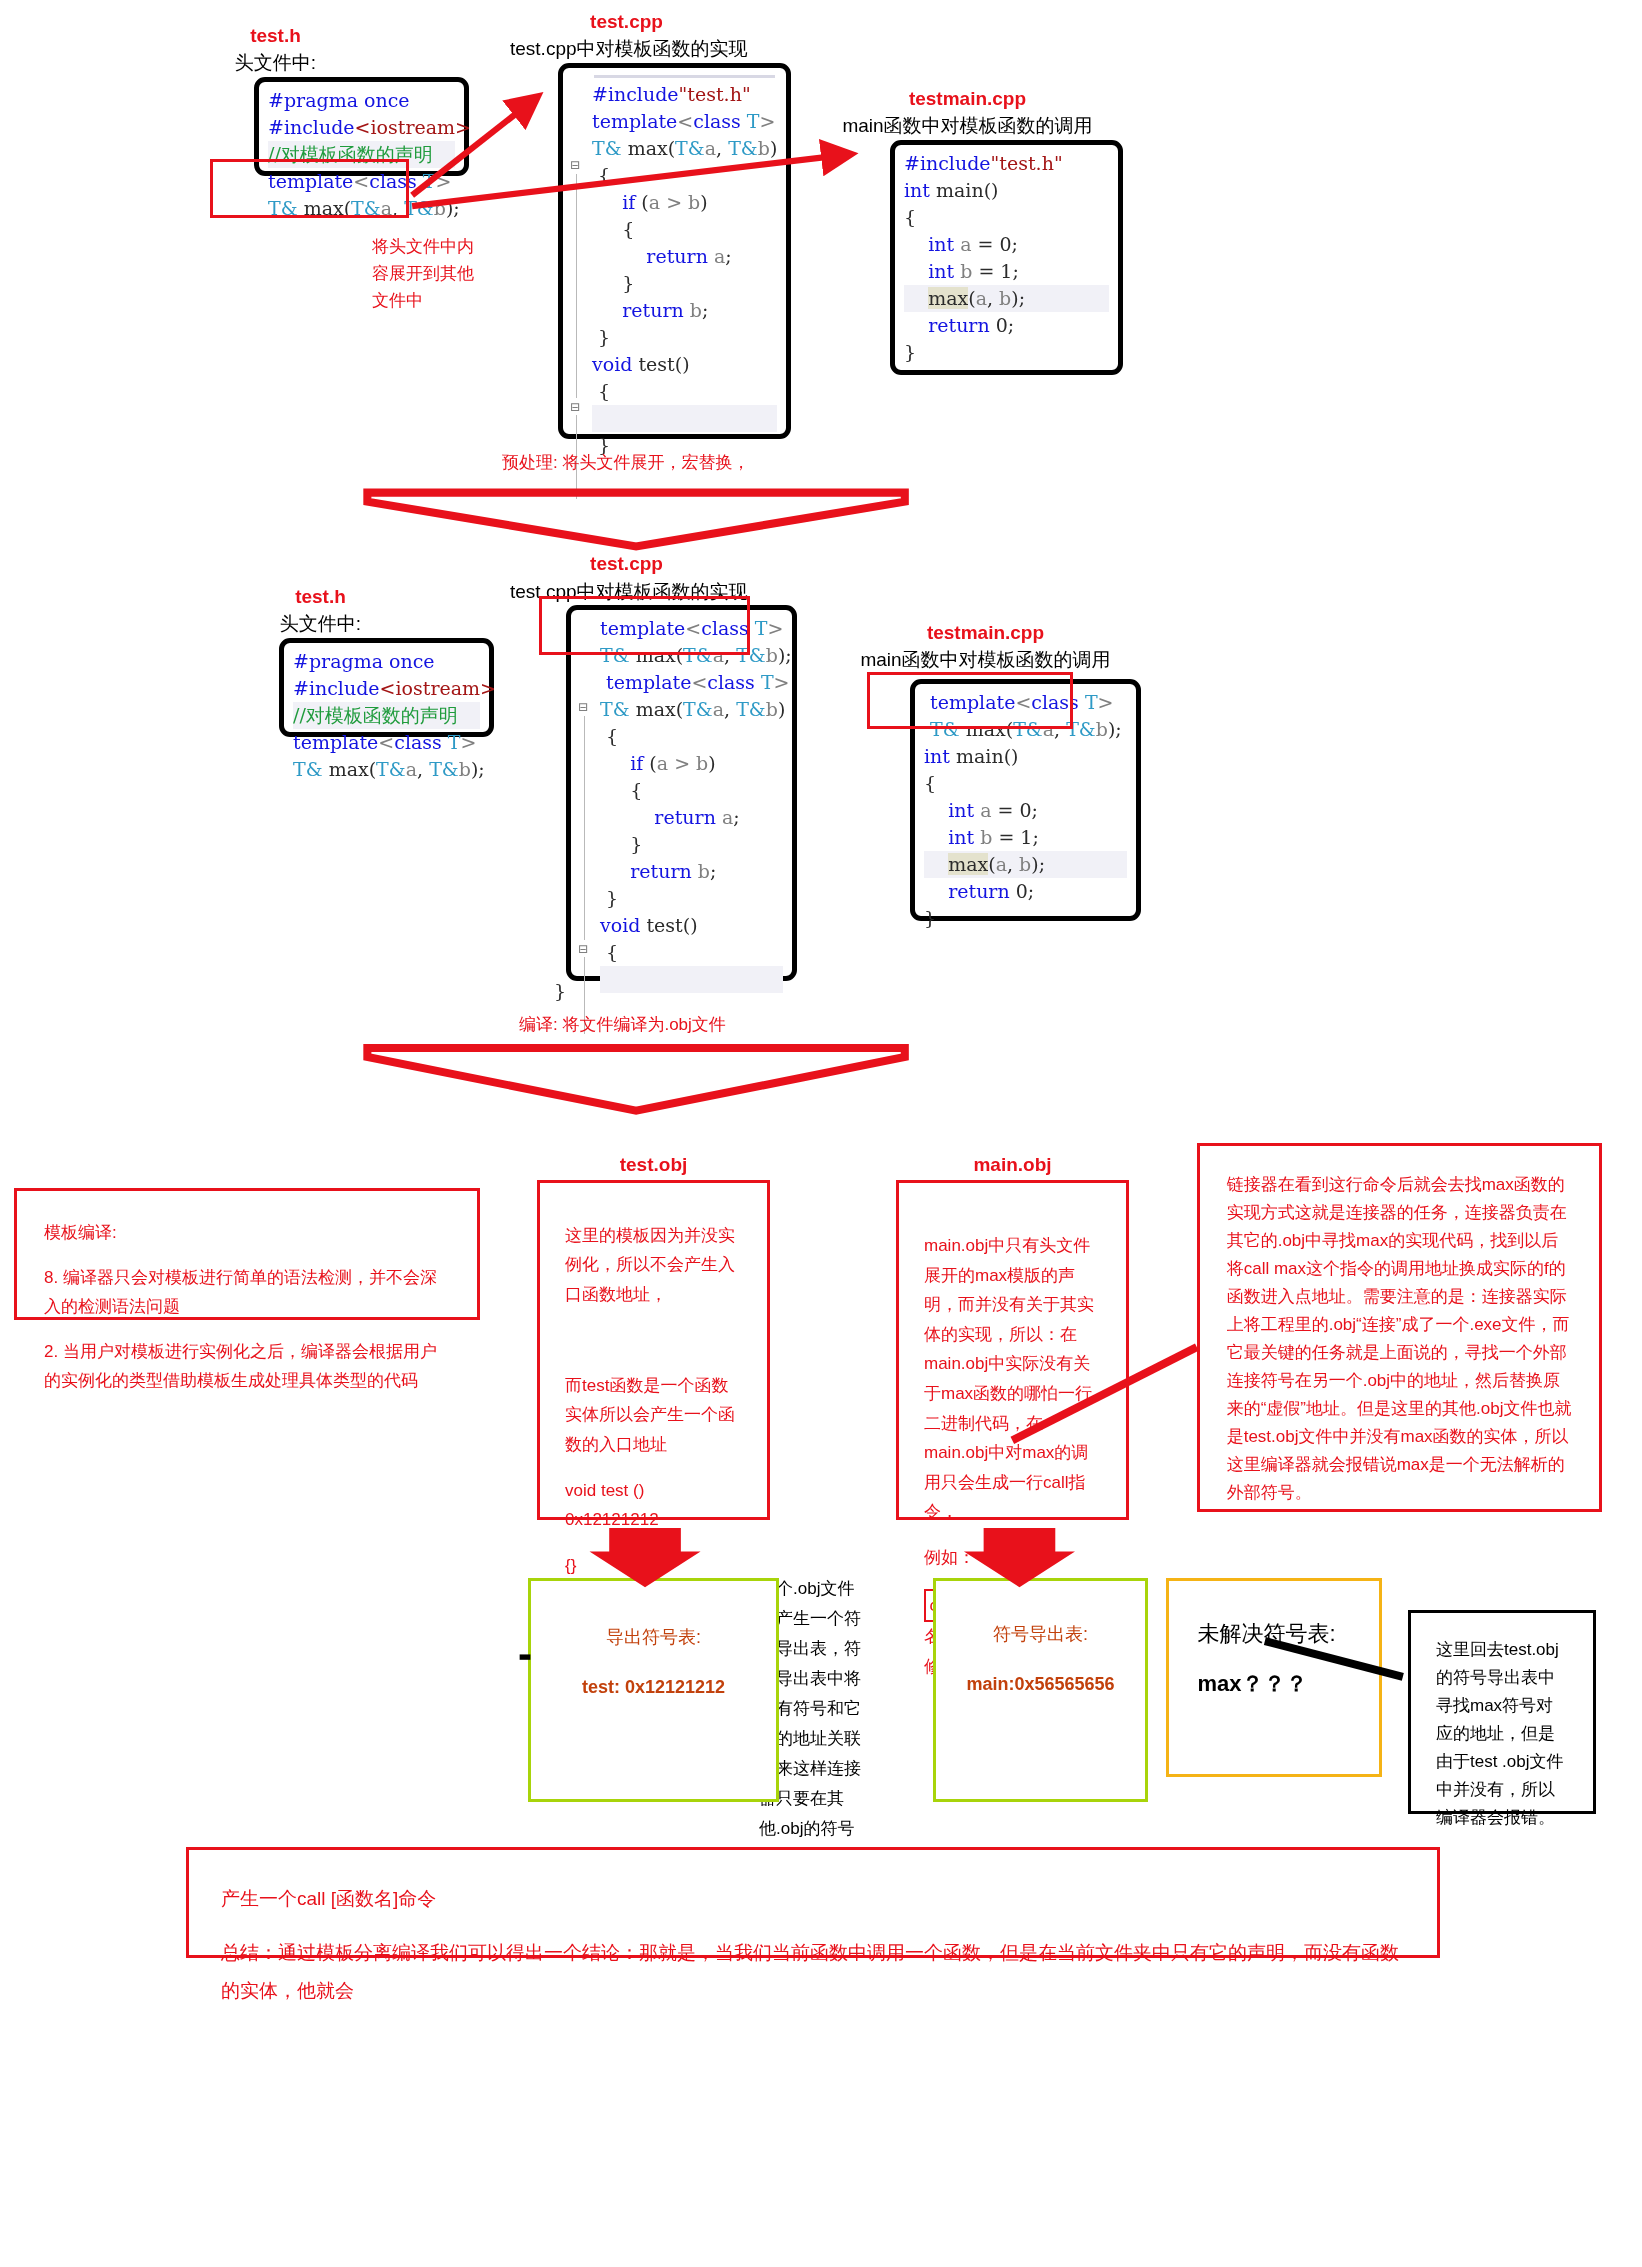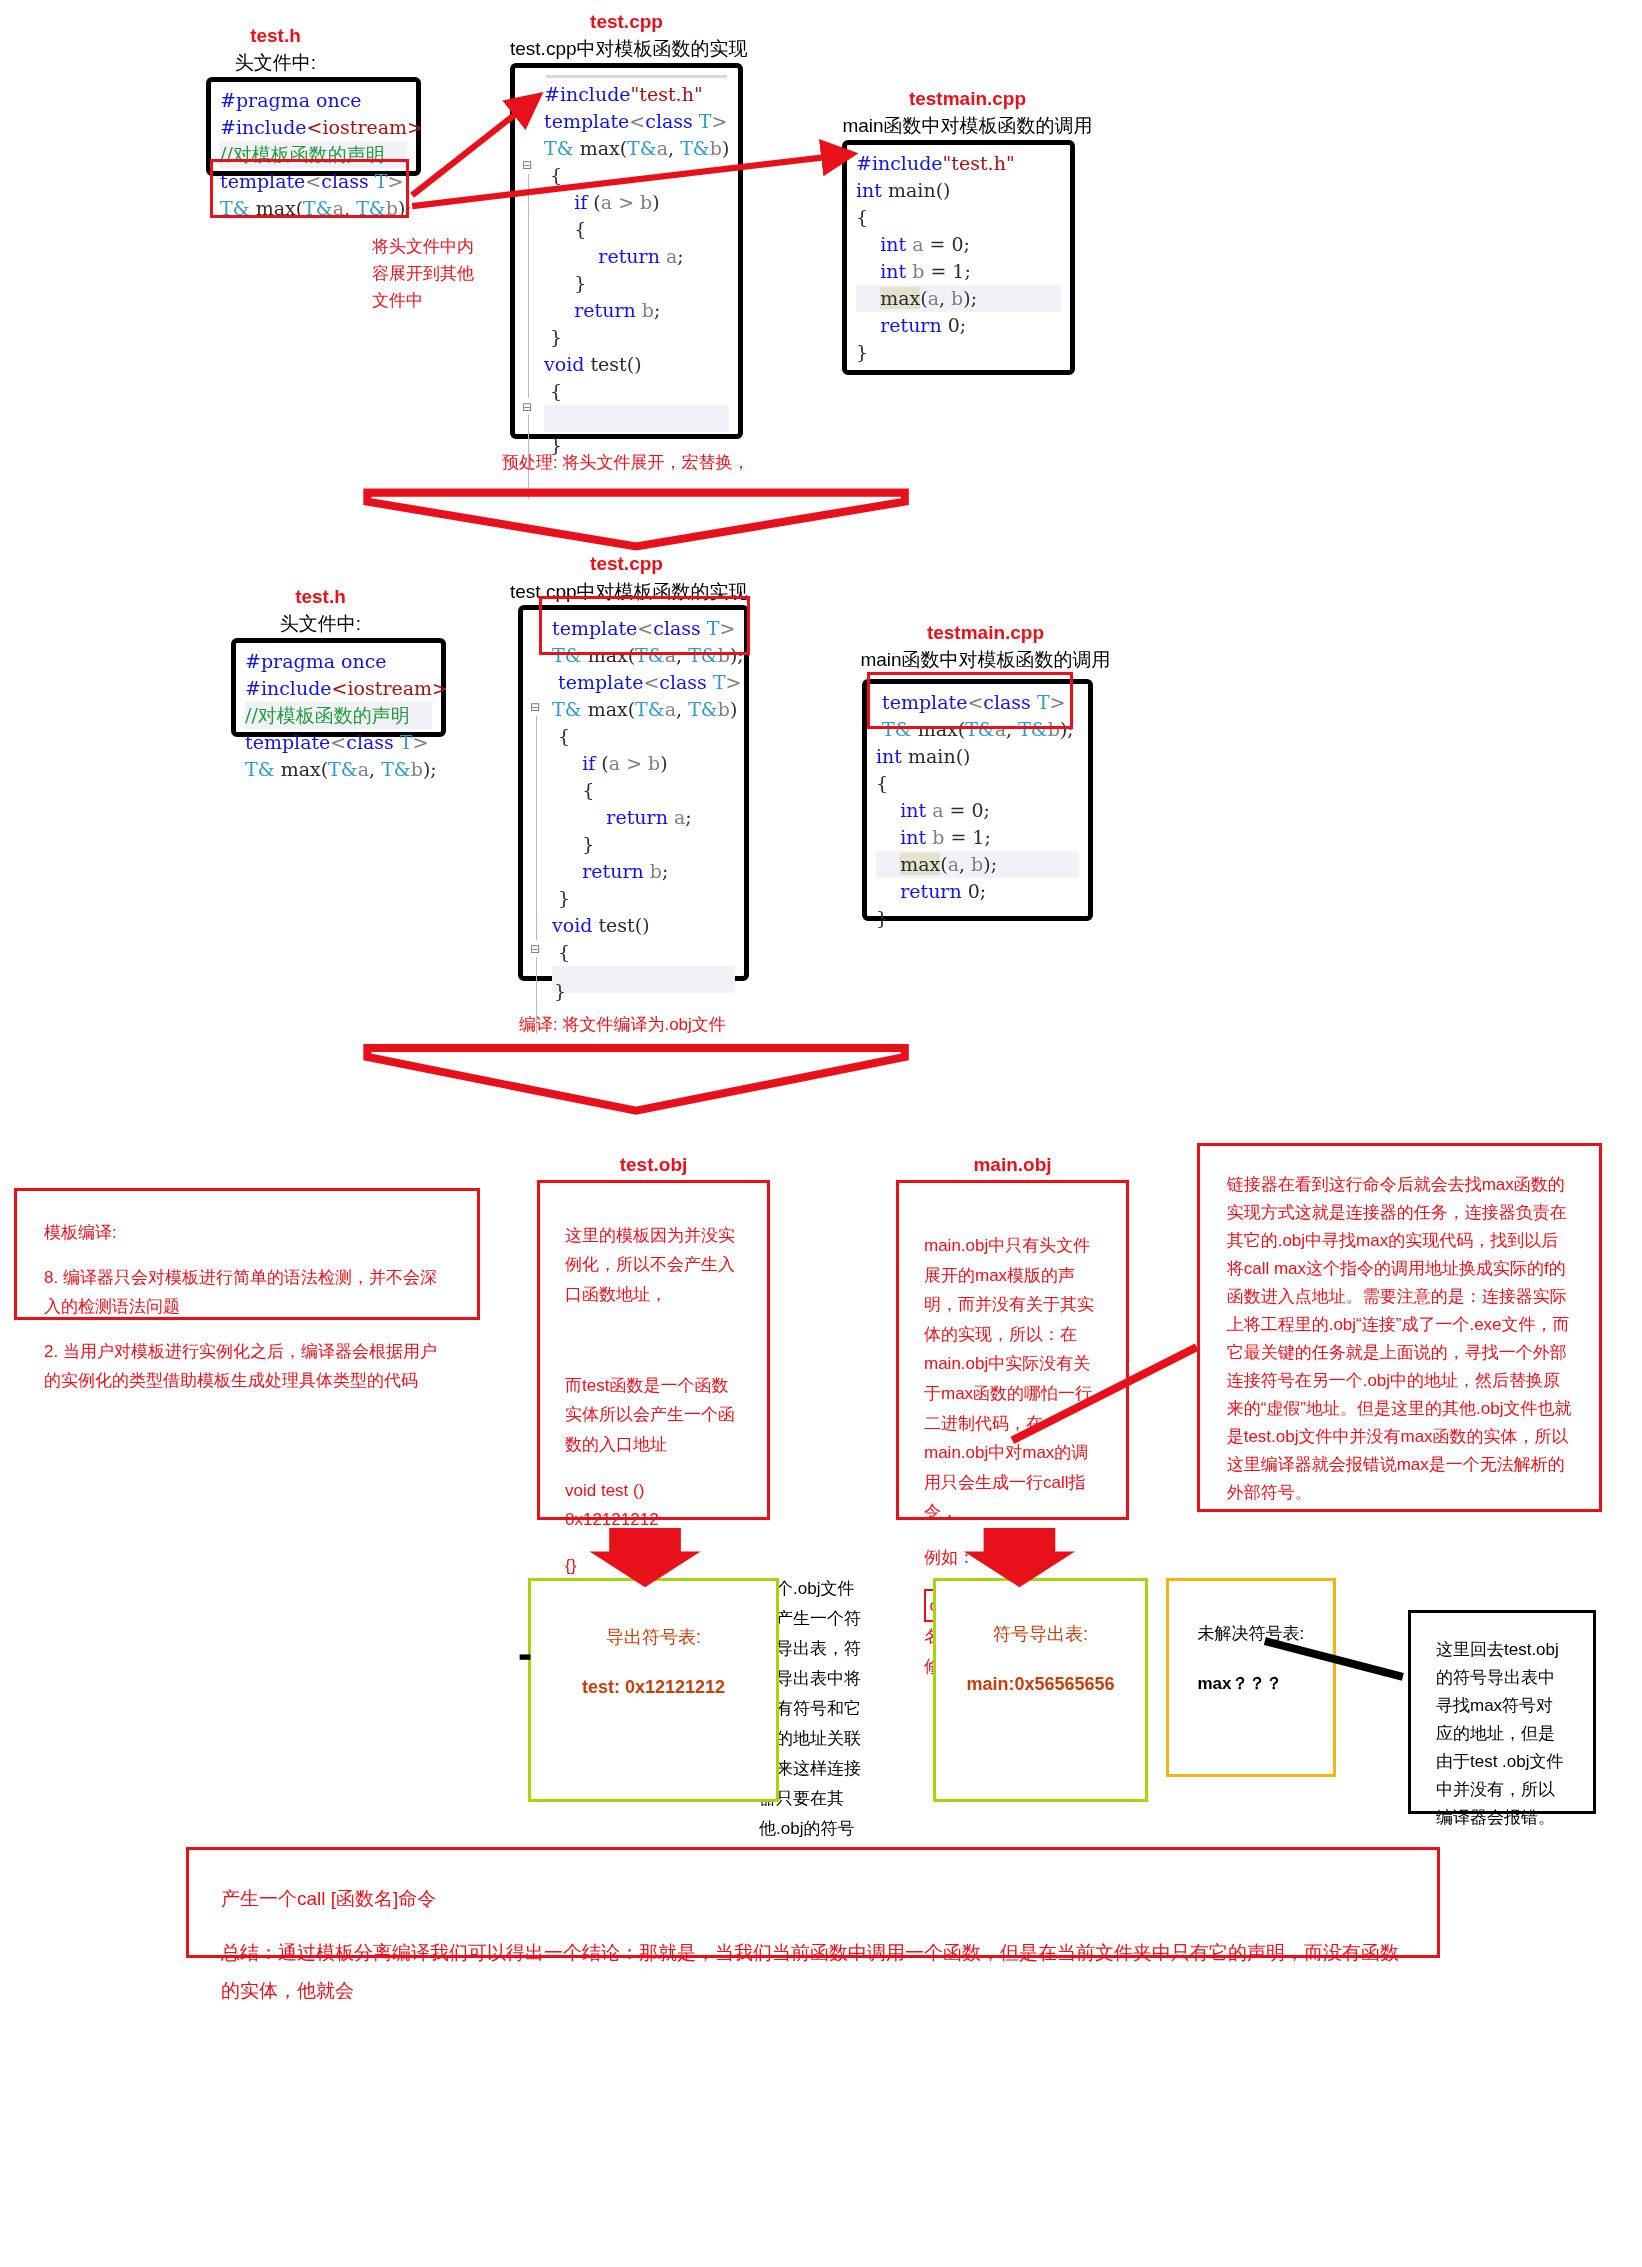--- a/index.html
+++ b/index.html
@@ -5,24 +5,25 @@
   html,body{margin:0;padding:0;background:#ffffff;}
   body{
     font-family:"Liberation Sans","DejaVu Sans",sans-serif;
     width:1643px;height:2268px;position:relative;overflow:hidden;
   }
   .abs{position:absolute;}
   
   .codecard{
     position:absolute;
     border:5.4px solid #000;
-    border-radius:6px;
+    border-radius:11px;
     background:#fff;
     box-sizing:border-box;
     padding:5.4px 9px 7.2px 9px;
+    margin-left:48px;
   }
   .code{
     font-family:"DejaVu Serif","Liberation Serif",serif;
     font-size:19px;
     line-height:27px;
     white-space:pre;
     color:#2b2b2b;
   }
   .code .kw{color:#1414e0;}
   .code .pp{color:#1414e0;}
@@ -209,21 +210,21 @@
 <div class="note greenborder" style="left:528px;top:1578px;width:251px;height:224px;font-size:18px;line-height:34px;padding:23px 12.5px;">
   <p>导出符号表:</p>
   <p style="font-weight:bold;">test: 0x12121212</p>
 </div>
 
 <div class="note greenborder" style="left:933px;top:1578px;width:215px;height:224px;font-size:18px;line-height:34px;padding:19.7px 12.5px;">
   <p>符号导出表:</p>
   <p style="font-weight:bold;">main:0x56565656</p>
 </div>
 
-<div class="note orangeborder" style="left:1166px;top:1578px;width:170px;height:199px;font-size:17px;line-height:34px;padding:19.7px 12.5px;">
+<div class="note orangeborder" style="left:1166px;top:1578px;width:216px;height:199px;font-size:22px;line-height:34px;padding:19.7px 12.5px;">
   <p>未解决符号表:</p>
   <p style="font-weight:bold;">max？？？</p>
 </div>
 
 <div class="note blackborder" style="left:1408px;top:1610px;width:188px;height:204px;font-size:17px;line-height:28px;padding:7.2px 9px;">
   <p>这里回去test.obj的符号导出表中寻找max符号对应的地址，但是由于test .obj文件中并没有，所以编译器会报错。</p>
 </div>
 
 <div class="note redborder" style="left:186px;top:1847px;width:1254px;height:111px;font-size:19px;line-height:38px;padding:14.3px 16px;">
   <p>产生一个call [函数名]命令</p>

